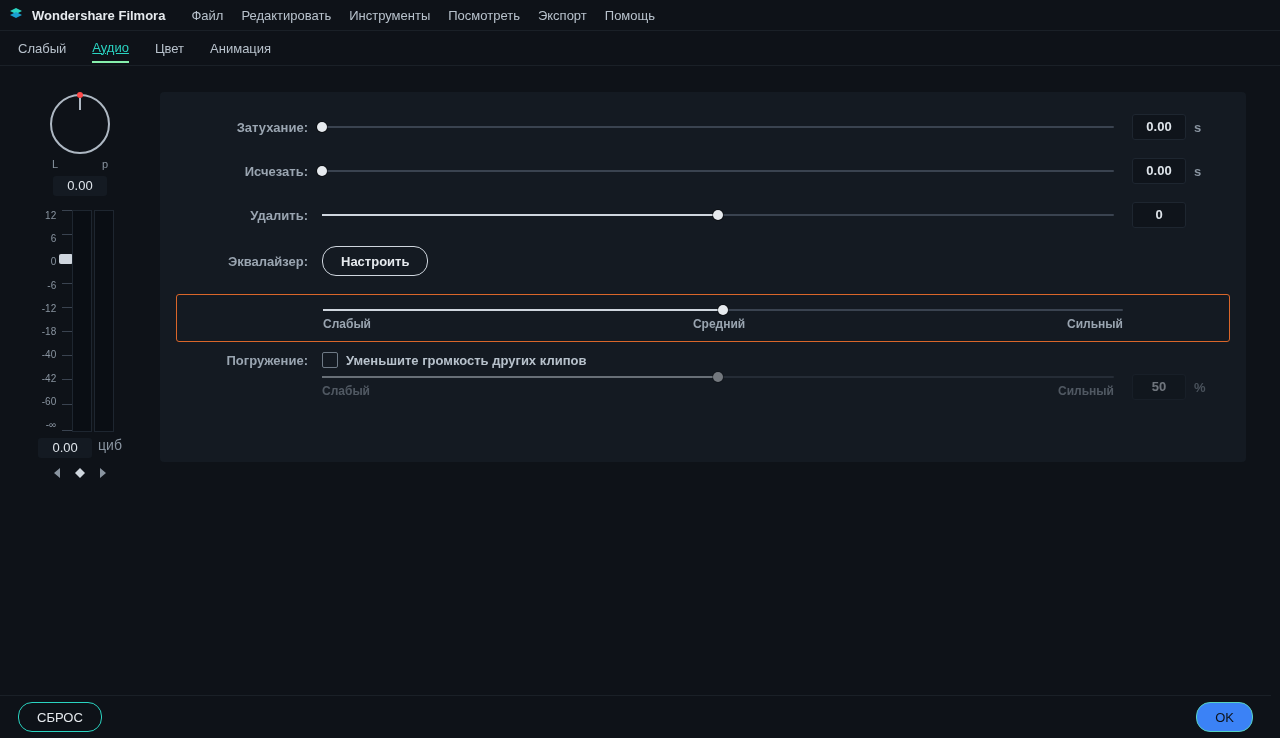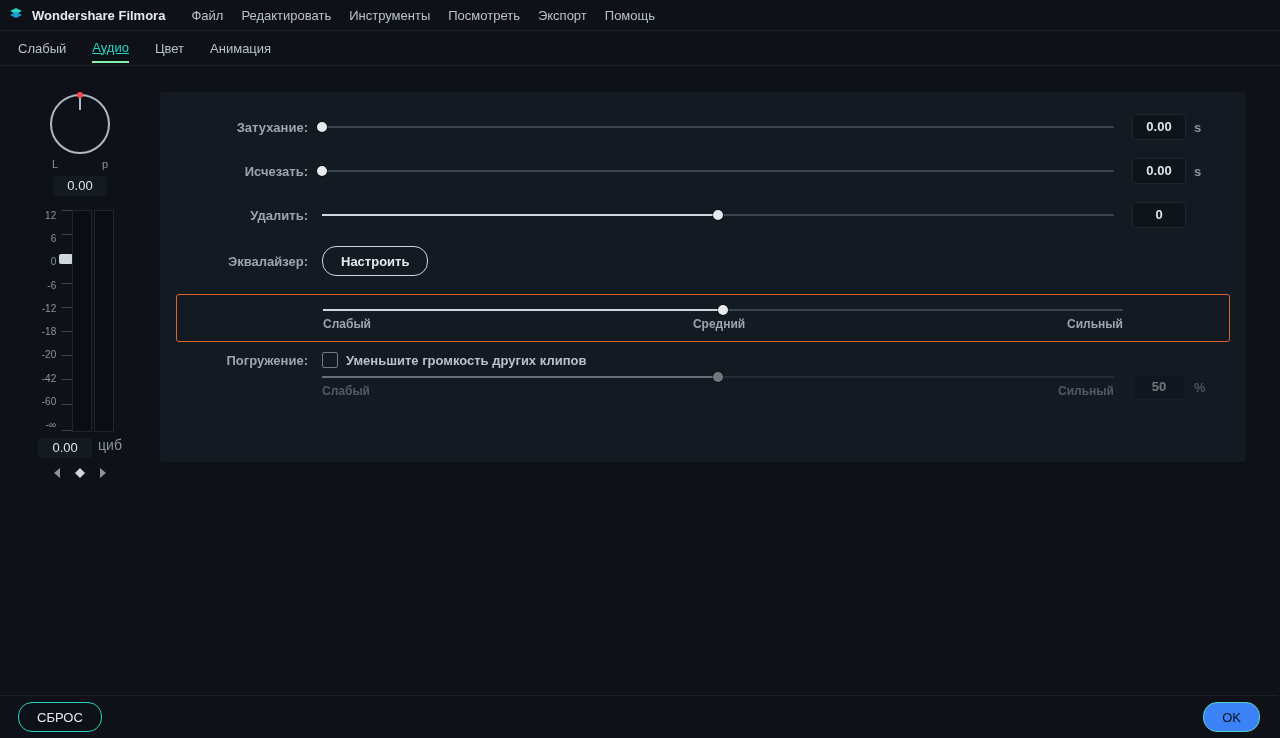--- a/index.html
+++ b/index.html
@@ -44,21 +44,21 @@
   .pillbtn.ok{background:#3b82f6;border-color:#57d2c0;color:#0e1218}
   .pillbtn.reset{border-color:#2ad4c1}
   .hlbox{border:1px solid #d9662a;border-radius:3px;padding:14px 18px 10px 18px;margin:0 -18px 10px -18px;}
   .cb{width:14px;height:14px;border:1px solid #6f7a86;border-radius:2px;margin-right:8px;display:inline-flex;align-items:center;justify-content:center;}
   .cb.checked{background:#2ad4c1;border-color:#2ad4c1;}
   .cb.checked svg{display:block}
   .cb svg{display:none}
   .sublabels{display:flex;justify-content:space-between;font-size:12px;color:#9aa5b1;margin-top:6px;gap:28px;}
   .reseticon{margin-left:auto;color:#cfd6de;cursor:pointer}
   .dimmed{opacity:.45}
-  .footer{position:absolute;left:0;right:2px;bottom:0;height:42px;border-top:1px solid #1a2027;display:flex;align-items:center;padding:0 18px;justify-content:space-between;}
+  .footer{position:absolute;left:0;right:9px;bottom:0;height:42px;border-top:1px solid #1a2027;display:flex;align-items:center;padding:0 18px;justify-content:space-between;}
 </style>
 </head>
 <body>
 
 <div class="titlebar">
   <span class="logo">
     <svg width="16" height="16" viewBox="0 0 16 16">
         <path d="M2 4 L8 1 L14 4 L8 7 Z" fill="#2ad4c1"></path>
         <path d="M2 8 L8 5 L14 8 L8 11 Z" fill="#1a9fd0"></path>
       </svg>
@@ -94,21 +94,21 @@
     <div class="panval">0.00</div>
 
     <div class="vmeter">
       <div class="ticks">
         <span>12</span>
           <span>6</span>
           <span>0</span>
         <span>-6</span>
           <span>-12</span>
           <span>-18</span>
-        <span>-20</span>
+        <span>-40</span>
           <span>-42</span>
           <span>-60</span>
         <span>-∞</span>
       </div>
       <div class="gutter">
         <div class="_t" style="top:0"></div>
           <div class="_t" style="top:11%"></div>
           <div class="_t" style="top:22%"></div>
         <div class="_t" style="top:33%"></div>
           <div class="_t" style="top:44%"></div>

